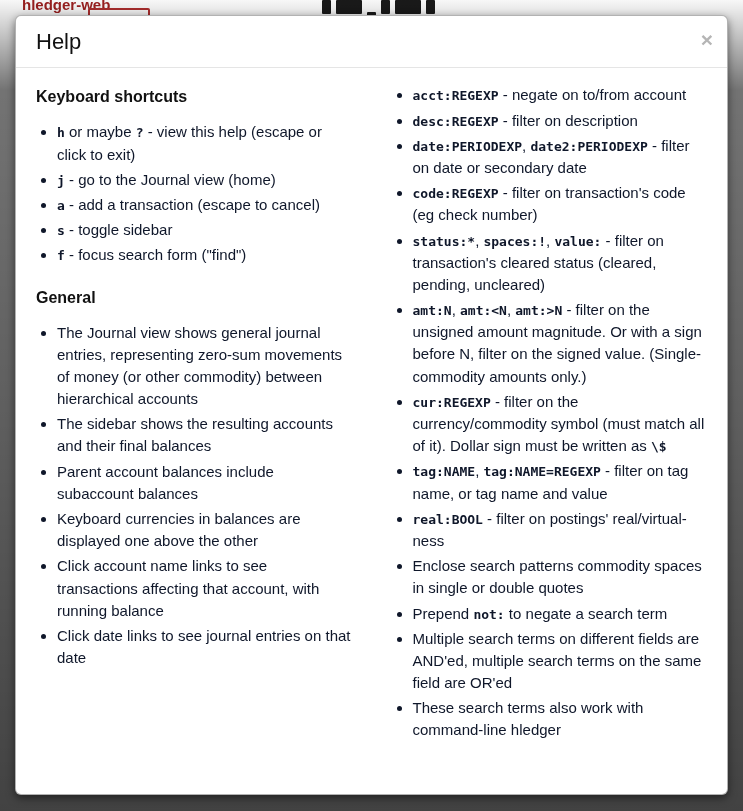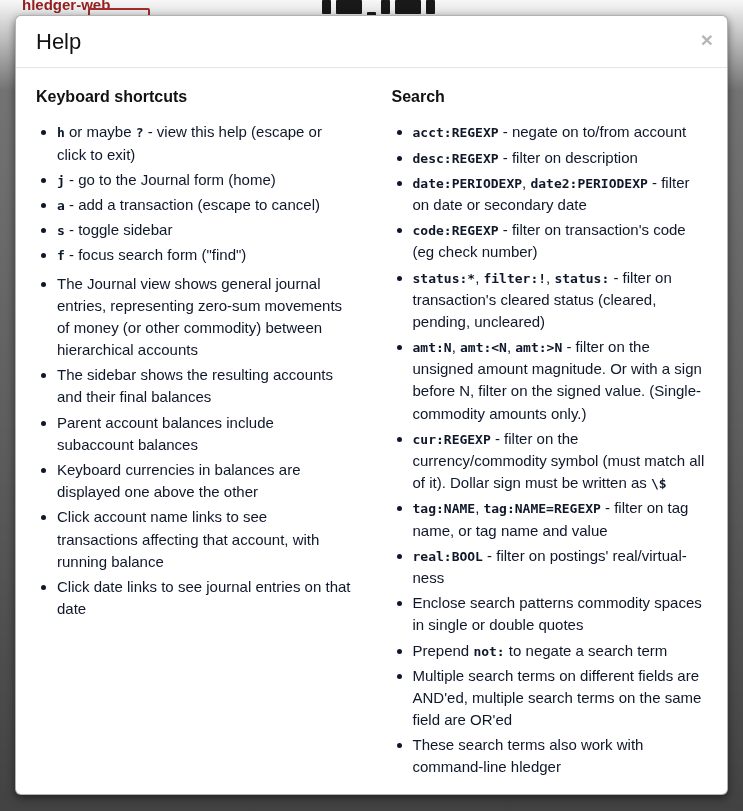--- a/index.html
+++ b/index.html
@@ -101,42 +101,42 @@
 <div class="modal" role="dialog">
   <div class="modal-header">
     <h1 class="modal-title">Help</h1>
     <button class="close-btn">×</button>
   </div>
   <div class="modal-body">
     <div class="help-col" id="col-left">
         <h2 class="section-heading">Keyboard shortcuts</h2>
         <ul class="help-list">
           <li><span class="code">h</span><span> or maybe </span><span class="code">?</span><span> - view this help (escape or click to exit)</span></li>
-          <li><span class="code">j</span><span> - go to the Journal form (home)</span></li>
+          <li><span class="code">j</span><span> - go to the Journal view (home)</span></li>
           <li><span class="code">a</span><span> - add a transaction (escape to cancel)</span></li>
           <li><span class="code">s</span><span> - toggle sidebar</span></li>
           <li><span class="code">f</span><span> - focus search form ("find")</span></li>
         </ul>
+        <h2 class="section-heading">General</h2>
         <ul class="help-list">
           <li><span>The Journal view shows general journal entries, representing zero-sum movements of money (or other commodity) between hierarchical accounts</span></li>
           <li><span>The sidebar shows the resulting accounts and their final balances</span></li>
           <li><span>Parent account balances include subaccount balances</span></li>
           <li><span>Keyboard currencies in balances are displayed one above the other</span></li>
           <li><span>Click account name links to see transactions affecting that account, with running balance</span></li>
           <li><span>Click date links to see journal entries on that date</span></li>
         </ul>
       </div>
     <div class="help-col" id="col-right">
-        <h2 class="section-heading">Search</h2>
         <ul class="help-list">
           <li><span class="code">acct:REGEXP</span><span> - negate on to/from account</span></li>
           <li><span class="code">desc:REGEXP</span><span> - filter on description</span></li>
           <li><span class="code">date:PERIODEXP</span><span>, </span><span class="code">date2:PERIODEXP</span><span> - filter on date or secondary date</span></li>
           <li><span class="code">code:REGEXP</span><span> - filter on transaction's code (eg check number)</span></li>
-          <li><span class="code">status:*</span><span>, </span><span class="code">filter:!</span><span>, </span><span class="code">status:</span><span> - filter on transaction's cleared status (cleared, pending, uncleared)</span></li>
+          <li><span class="code">status:*</span><span>, </span><span class="code">spaces:!</span><span>, </span><span class="code">value:</span><span> - filter on transaction's cleared status (cleared, pending, uncleared)</span></li>
           <li><span class="code">amt:N</span><span>, </span><span class="code">amt:&lt;N</span><span>, </span><span class="code">amt:&gt;N</span><span> - filter on the unsigned amount magnitude. Or with a sign before N, filter on the signed value. (Single-commodity amounts only.)</span></li>
           <li><span class="code">cur:REGEXP</span><span> - filter on the currency/commodity symbol (must match all of it). Dollar sign must be written as </span><span class="code">\$</span></li>
           <li><span class="code">tag:NAME</span><span>, </span><span class="code">tag:NAME=REGEXP</span><span> - filter on tag name, or tag name and value</span></li>
           <li><span class="code">real:BOOL</span><span> - filter on postings' real/virtual-ness</span></li>
           <li><span>Enclose search patterns commodity spaces in single or double quotes</span></li>
           <li><span>Prepend </span><span class="code">not:</span><span> to negate a search term</span></li>
           <li><span>Multiple search terms on different fields are AND'ed, multiple search terms on the same field are OR'ed</span></li>
           <li><span>These search terms also work with command-line hledger</span></li>
         </ul>
       </div>

